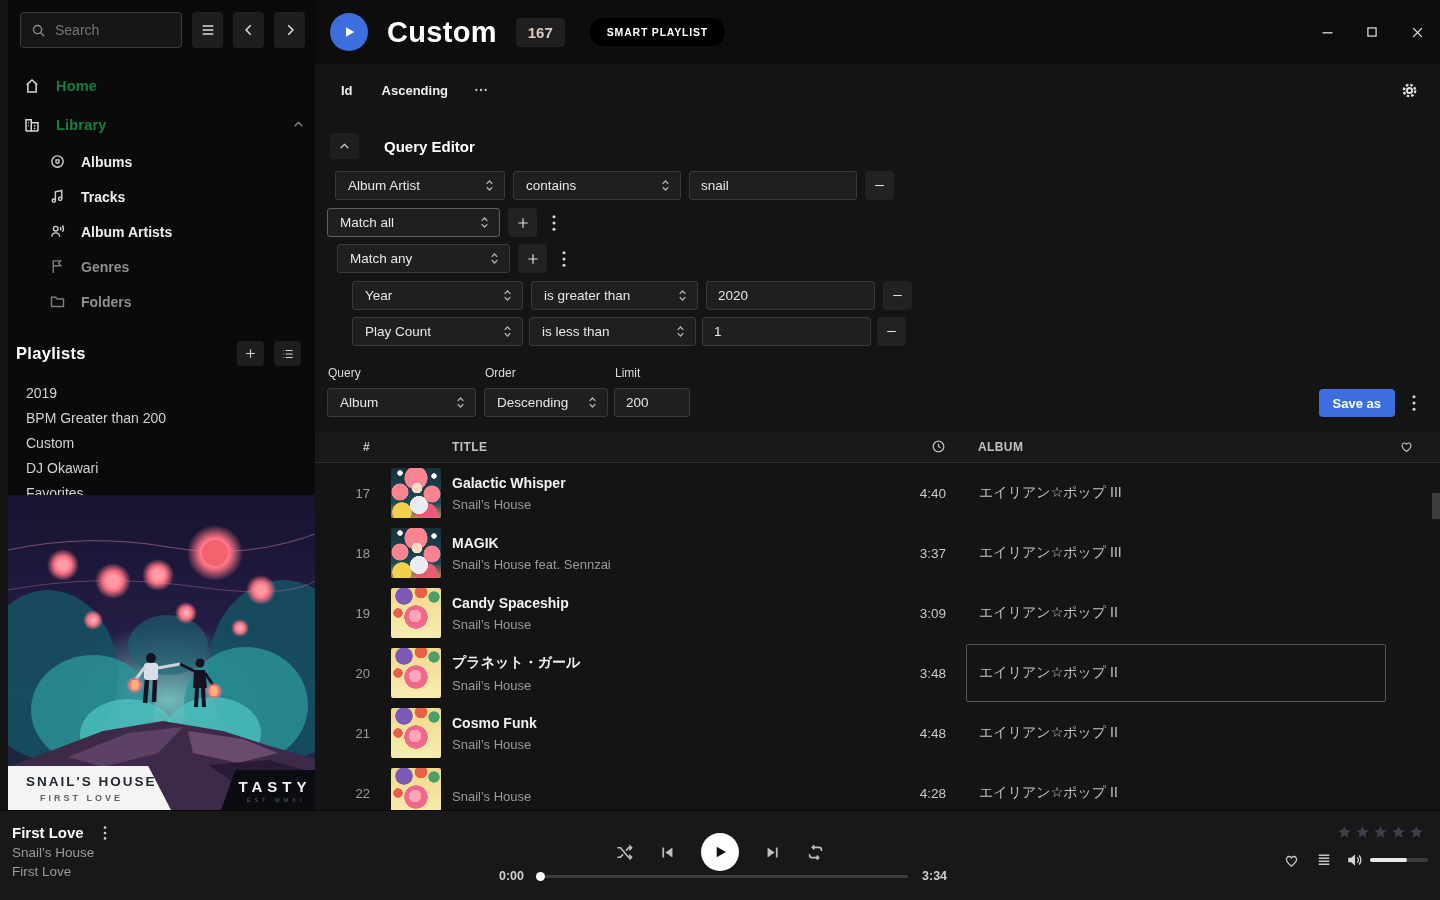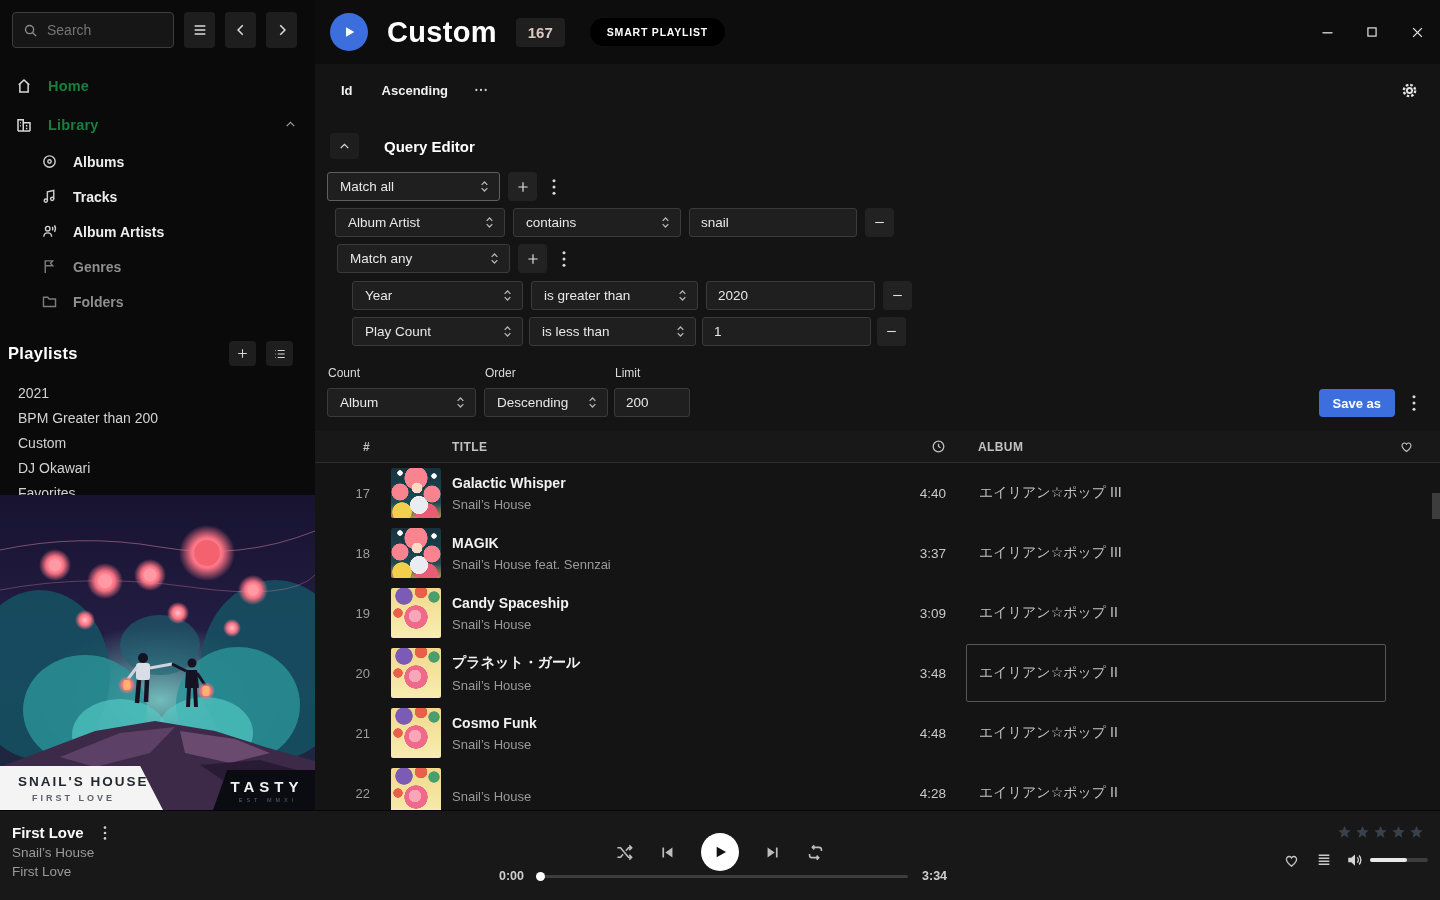--- a/index.html
+++ b/index.html
@@ -1,21 +1,21 @@
 <!DOCTYPE html>
 <html><head>
 <meta charset="utf-8">
 <style>
   * { margin:0; padding:0; box-sizing:border-box; }
   html,body { width:1440px; height:900px; background:#000; }
   body { font-family:"Liberation Sans","DejaVu Sans",sans-serif; color:#eee; overflow:hidden; }
   .app { position:relative; width:1440px; height:900px; background:#141414; overflow:hidden; }
 
   
-  .sidebar { position:absolute; left:0; top:0; width:315px; height:896px; background:#0a0a0a; }
+  .sidebar { position:absolute; left:8px; top:0; width:315px; height:896px; background:#0a0a0a; }
   .search-row { display:flex; align-items:center; padding:12px 18px 10px 12px; gap:10px; }
   .search-box { flex:1; height:36px; background:#161616; border:1px solid #3d3d3d; border-radius:4px;
                 display:flex; align-items:center; padding:0 10px; gap:9px; }
   .search-box input { background:transparent; border:none; outline:none; color:#bdbdbd; font-size:14px; width:100%;
                 font-family:inherit; }
   .search-box input::placeholder { color:#757575; }
   .sq-btn { width:31px; height:36px; background:#1e1e1e; border:none; border-radius:4px; color:#dcdcdc;
             display:flex; align-items:center; justify-content:center; cursor:pointer; }
   .nav { margin-top:8px; }
   .nav-item { height:39px; display:flex; align-items:center; padding:0 18px 0 15px; cursor:pointer; }
@@ -276,21 +276,21 @@
         </button>
         <button class="pl-btn">
           <span class="icon">
             <svg width="14" height="14" viewBox="0 0 24 24" stroke="#d5d5d5" stroke-width="2" fill="none">
                 <path d="M4 6 h1 M8 6 h12 M4 12 h1 M8 12 h12 M4 18 h1 M8 18 h12"></path>
               </svg>
           </span>
         </button>
       </div>
       <div class="pl-items">
-        <div class="pl-item">2021</div>
+        <div class="pl-item">2019</div>
         <div class="pl-item">BPM Greater than 200</div>
         <div class="pl-item">Custom</div>
         <div class="pl-item">DJ Okawari</div>
         <div class="pl-item">Favorites</div>
       </div>
     </div>
 
     <div class="cover">
       <svg width="315" height="315" viewBox="0 0 315 315">
         <defs>
@@ -421,20 +421,41 @@
     <section>
       <div class="qe-header">
         <button class="qe-collapse">
           <svg width="13" height="13" viewBox="0 0 24 24" fill="none" stroke="#dcdcdc" stroke-width="2.4">
               <path d="M5 15 l7-7 7 7"></path>
             </svg>
         </button>
         <span class="qe-title">Query Editor</span>
       </div>
 
+      <div class="q-row" style="margin-left:20px; margin-top:7px;">
+        <div class="select" style="width:170px;">
+          <span>Album Artist</span>
+          <svg width="9" height="13" viewBox="0 0 10 16" fill="none" stroke="#b5b5b5" stroke-width="1.6">
+              <path d="M1.5 6 L5 2.5 L8.5 6 M1.5 10 L5 13.5 L8.5 10"></path>
+            </svg>
+        </div>
+        <div class="select" style="width:168px;">
+          <span>contains</span>
+          <svg width="9" height="13" viewBox="0 0 10 16" fill="none" stroke="#b5b5b5" stroke-width="1.6">
+              <path d="M1.5 6 L5 2.5 L8.5 6 M1.5 10 L5 13.5 L8.5 10"></path>
+            </svg>
+        </div>
+        <input class="q-input" style="width: 168px;" value="snail">
+        <button class="sq">
+          <svg width="13" height="13" viewBox="0 0 24 24" stroke="#e0e0e0" stroke-width="2" fill="none">
+              <path d="M4 12 h16"></path>
+            </svg>
+        </button>
+      </div>
+
       <div class="q-row" style="margin-left:12px;">
         <div class="select bright" style="width:173px;">
           <span>Match all</span>
           <svg width="9" height="13" viewBox="0 0 10 16" fill="none" stroke="#b5b5b5" stroke-width="1.6">
               <path d="M1.5 6 L5 2.5 L8.5 6 M1.5 10 L5 13.5 L8.5 10"></path>
             </svg>
         </div>
         <button class="sq">
           <svg width="14" height="14" viewBox="0 0 24 24" stroke="#e0e0e0" stroke-width="2" fill="none">
               <path d="M12 4 v16 M4 12 h16"></path>
@@ -442,41 +463,20 @@
         </button>
         <button class="kebab">
           <svg width="4" height="16" viewBox="0 0 4 18" fill="#d8d8d8">
               <circle cx="2" cy="2" r="1.7"></circle>
               <circle cx="2" cy="9" r="1.7"></circle>
               <circle cx="2" cy="16" r="1.7"></circle>
             </svg>
         </button>
       </div>
 
-      <div class="q-row" style="margin-left:20px; margin-top:7px;">
-        <div class="select" style="width:170px;">
-          <span>Album Artist</span>
-          <svg width="9" height="13" viewBox="0 0 10 16" fill="none" stroke="#b5b5b5" stroke-width="1.6">
-              <path d="M1.5 6 L5 2.5 L8.5 6 M1.5 10 L5 13.5 L8.5 10"></path>
-            </svg>
-        </div>
-        <div class="select" style="width:168px;">
-          <span>contains</span>
-          <svg width="9" height="13" viewBox="0 0 10 16" fill="none" stroke="#b5b5b5" stroke-width="1.6">
-              <path d="M1.5 6 L5 2.5 L8.5 6 M1.5 10 L5 13.5 L8.5 10"></path>
-            </svg>
-        </div>
-        <input class="q-input" style="width: 168px;" value="snail">
-        <button class="sq">
-          <svg width="13" height="13" viewBox="0 0 24 24" stroke="#e0e0e0" stroke-width="2" fill="none">
-              <path d="M4 12 h16"></path>
-            </svg>
-        </button>
-      </div>
-
       <div class="q-row" style="margin-left:22px; margin-top:7px;">
         <div class="select" style="width:173px;">
           <span>Match any</span>
           <svg width="9" height="13" viewBox="0 0 10 16" fill="none" stroke="#b5b5b5" stroke-width="1.6">
               <path d="M1.5 6 L5 2.5 L8.5 6 M1.5 10 L5 13.5 L8.5 10"></path>
             </svg>
         </div>
         <button class="sq">
           <svg width="14" height="14" viewBox="0 0 24 24" stroke="#e0e0e0" stroke-width="2" fill="none">
               <path d="M12 4 v16 M4 12 h16"></path>
@@ -528,21 +528,21 @@
         <input class="q-input" style="width: 169px;" value="1">
         <button class="sq">
           <svg width="13" height="13" viewBox="0 0 24 24" stroke="#e0e0e0" stroke-width="2" fill="none">
               <path d="M4 12 h16"></path>
             </svg>
         </button>
       </div>
 
       <div class="sort-row">
         <div class="field-stack">
-          <div class="flabel">Count</div>
+          <div class="flabel">Query</div>
           <div class="select" style="width:149px;">
             <span>Album</span>
             <svg width="9" height="13" viewBox="0 0 10 16" fill="none" stroke="#b5b5b5" stroke-width="1.6">
                 <path d="M1.5 6 L5 2.5 L8.5 6 M1.5 10 L5 13.5 L8.5 10"></path>
               </svg>
           </div>
         </div>
         <div class="field-stack" style="margin-left:8px;">
           <div class="flabel">Order</div>
           <div class="select" style="width:124px;">

